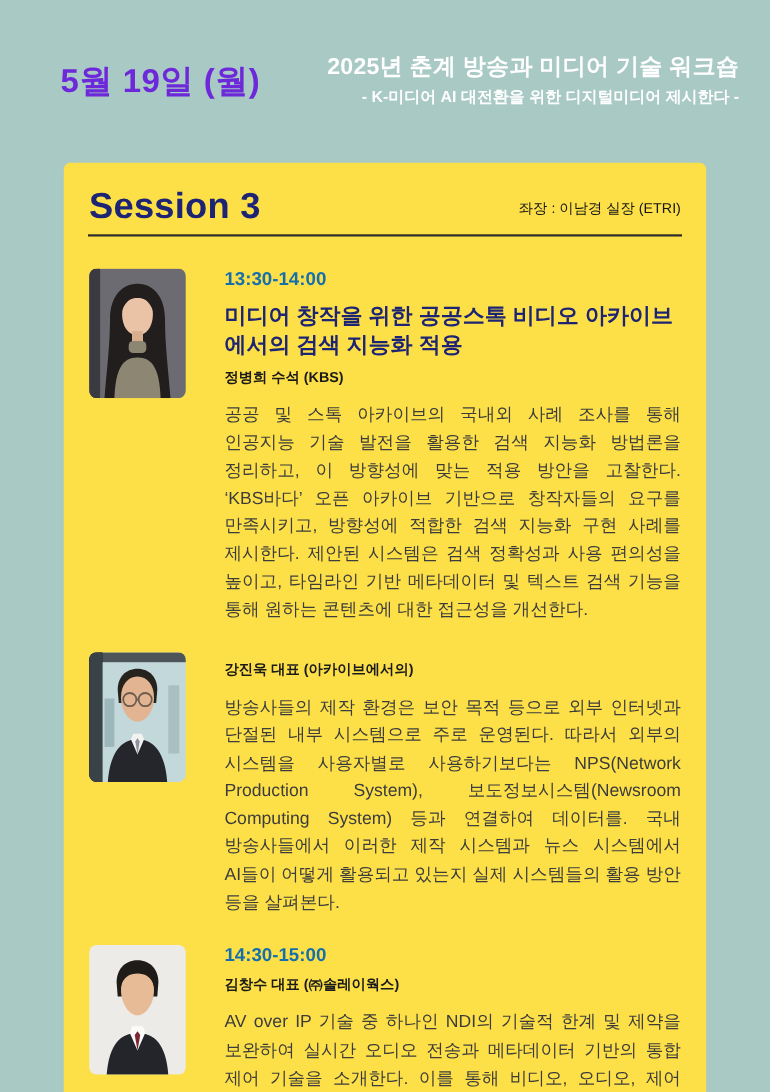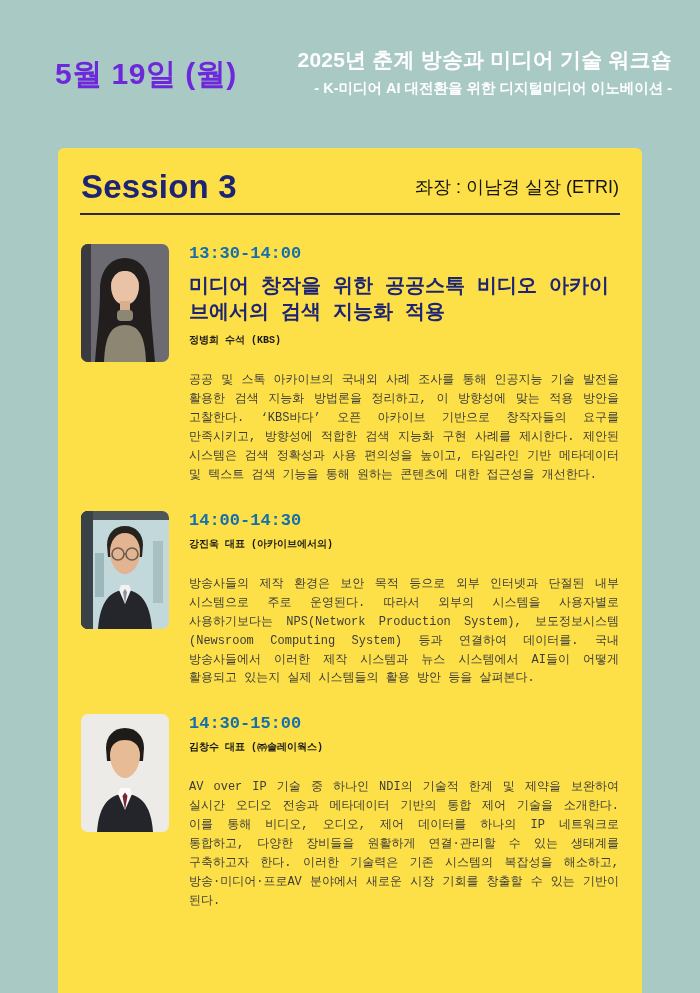--- a/index.html
+++ b/index.html
@@ -25,49 +25,49 @@
   .session-card {
     position:absolute; left:58px; top:148px; width:584px; height:929px;
     background:#fde047; border-radius:6px;
     padding:20px 22px 26px 22px;
   }
   .session-head {
     display:flex; justify-content:space-between; align-items:flex-end;
     padding:0 1px;
   }
   .session-name { font-size:33px; font-weight:800; color:#1d2473; letter-spacing:0.2px; }
-  .session-chair { font-size:18px; color:#141414; padding-bottom:7px; }
+  .session-chair { font-size:13px; color:#141414; padding-bottom:7px; }
   .rule { border:none; border-top:2.5px solid #2b2b2b; margin:7px 0 11px 0; }
   .session-topic { color:#1d7aa6; font-size:21.5px; font-weight:800; }
 
-  .talk { display:flex; gap:20px; padding:0 1px;font-family:Liberation Mono, monospace; }
+  .talk { display:flex; gap:35px; padding:0 1px; }
   .talk-1 { margin-top:29px; }
   .talk-2 { margin-top:26px; }
   .talk-3 { margin-top:26px; }
   .photo-frame {
     width:88px; height:118px; border-radius:7px; overflow:hidden; flex-shrink:0;
   }
   .photo-frame svg { display:block; }
   .talk-body { flex:1; min-width:0; }
   .talk-time { color:#156fad; font-size:17px; font-weight:700; }
   .talk-title { color:#1d2473; font-size:20px; font-weight:800; line-height:1.3; margin-top:11px; }
-  .talk-speaker { color:#1a1a1a; font-size:10px; font-weight:700; margin-top:7px; }
+  .talk-speaker { color:#1a1a1a; font-size:13px; font-weight:700; margin-top:7px; }
   .talk-abstract {
-    color:#3c3c3c; font-size:12px; line-height:1.58;
-    text-align:justify; margin-top:24px; word-break:keep-all;
+    color:#3c3c3c; font-size:16px; line-height:1.58;
+    text-align:justify; margin-top:13px; word-break:keep-all;
   }
 </style>
 </head>
 <body>
 
 <header class="page-header">
   <div class="date-label">5월 19일 (월)</div>
   <div class="header-right">
     <div class="workshop-title">2025년 춘계 방송과 미디어 기술 워크숍</div>
-    <div class="workshop-subtitle">- K-미디어 AI 대전환을 위한 디지털미디어 이노베이션 -</div>
+    <div class="workshop-subtitle">- K-미디어 AI 대전환을 위한 디지털미디어 제시한다 -</div>
   </div>
 </header>
 
 <section class="session-card">
   <div class="session-head">
     <div class="session-name">Session 3</div>
     <div class="session-chair">좌장 : 이남경 실장 (ETRI)</div>
   </div>
   <hr class="rule">
 
@@ -107,21 +107,20 @@
           <circle cx="37" cy="43" r="6"></circle>
           <circle cx="51" cy="43" r="6"></circle>
           <line x1="43" y1="43" x2="45" y2="43"></line>
         </g>
         <path d="M17 118 C19 90 30 79 44 79 C58 79 69 90 71 118 Z" fill="#24262c"></path>
         <path d="M38 79 L44 93 L50 79 L48 74 L40 74 Z" fill="#f2f2f0"></path>
         <path d="M42 81 L44 93 L46 81 L44 78 Z" fill="#8d939c"></path>
       </svg>
     </div>
     <div class="talk-body">
-      <div class="talk-time">14:00-14:30</div>
       <div class="talk-speaker">강진욱 대표 (아카이브에서의)</div>
       <p class="talk-abstract">방송사들의 제작 환경은 보안 목적 등으로 외부 인터넷과 단절된 내부 시스템으로 주로 운영된다. 따라서 외부의 시스템을 사용자별로 사용하기보다는 NPS(Network Production System), 보도정보시스템(Newsroom Computing System) 등과 연결하여 데이터를. 국내 방송사들에서 이러한 제작 시스템과 뉴스 시스템에서 AI들이 어떻게 활용되고 있는지 실제 시스템들의 활용 방안 등을 살펴본다.</p>
     </div>
   </article>
 
   <article class="talk talk-3">
     <div class="photo-frame">
       <svg width="88" height="118" viewBox="0 0 88 118">
         <rect width="88" height="118" fill="#edebe7"></rect>
         <path d="M44 14 C32 14 25 23 25 34 L26 47 L62 47 L63 34 C63 23 56 14 44 14 Z" fill="#1e1b18"></path>

